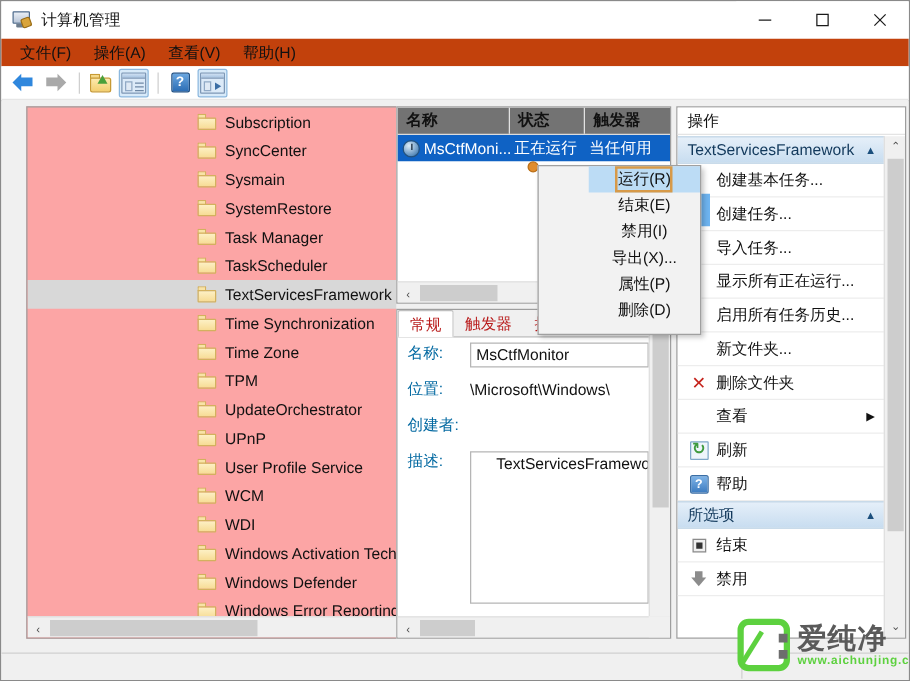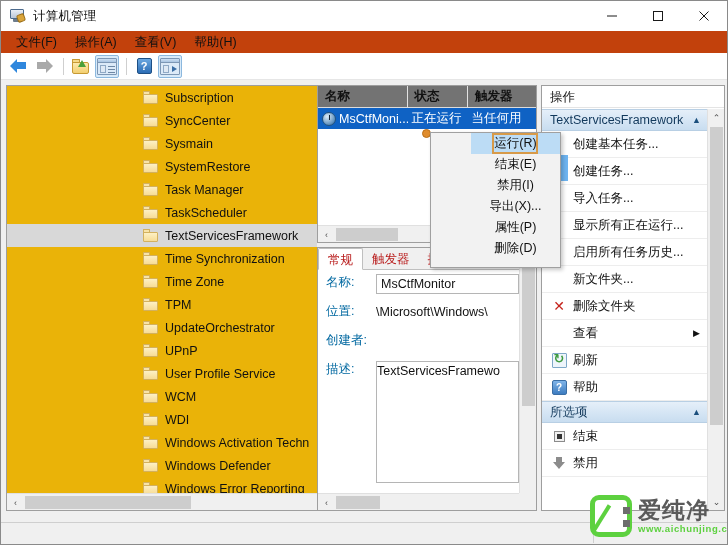--- a/index.html
+++ b/index.html
@@ -122,22 +122,22 @@
   }
 
   
   .content {
     position: absolute; left: 0; top: 80px; width: 726px; height: 443px;
     background: #f0f0f0;
   }
 
   
   .tree-pane {
-    position: absolute; left: 5px; top: 4px; width: 338px; height: 426px;
-    background: #eab308; border: 1px solid #9e9e9e; overflow: hidden;
+    position: absolute; left: 20px; top: 4px; width: 338px; height: 426px;
+    background: #fca5a5; border: 1px solid #9e9e9e; overflow: hidden;
   }
   .tree-list { position: absolute; left: 0; top: 0; right: 17px; bottom: 17px; overflow: hidden; }
   .tree-row {
     height: 23px; display: flex; align-items: center; padding-left: 136px;
     white-space: nowrap; font-size: 12.5px; color: #111;
   }
   .tree-row.selected { background: #d8d8d8; }
   .folder {
     width: 16px; height: 13px; margin-right: 6px; position: relative; flex: none;
   }
@@ -228,21 +228,21 @@
   .fld-label { width: 58px; padding-left: 8px; font-size: 12.5px; color: #0369a1; white-space: nowrap; }
   .fld-input {
     flex: 1; height: 20px; line-height: 19px; background: #fff;
     border: 1px solid #b5b5b5; padding-left: 4px; font-size: 12.5px; color: #111;
     white-space: nowrap; overflow: hidden;
   }
   .fld-static { flex: 1; height: 20px; line-height: 19px; font-size: 12.5px; color: #111;
                 white-space: nowrap; overflow: hidden; }
   .fld-area {
     flex: 1; height: 122px; background: #fff; border: 1px solid #b5b5b5;
-    padding: 2px 0 0 0; font-size: 12.5px; color: #111; white-space: nowrap; overflow: hidden;
+    padding: 2px 0 0 20px; font-size: 12.5px; color: #111; white-space: nowrap; overflow: hidden;
   }
 
   
   .actions-pane {
     position: absolute; left: 540px; top: 4px; width: 184px; height: 426px;
     background: #ffffff; border: 1px solid #9e9e9e; overflow: hidden;
   }
   .actions-title { height: 22px; line-height: 22px; padding-left: 8px;
                    font-size: 12.5px; color: #111; background: #ffffff; border-bottom: 1px solid #e4e4e4; }
   .act-scroll-area { position: absolute; left: 0; top: 23px; right: 16px; bottom: 0; }

